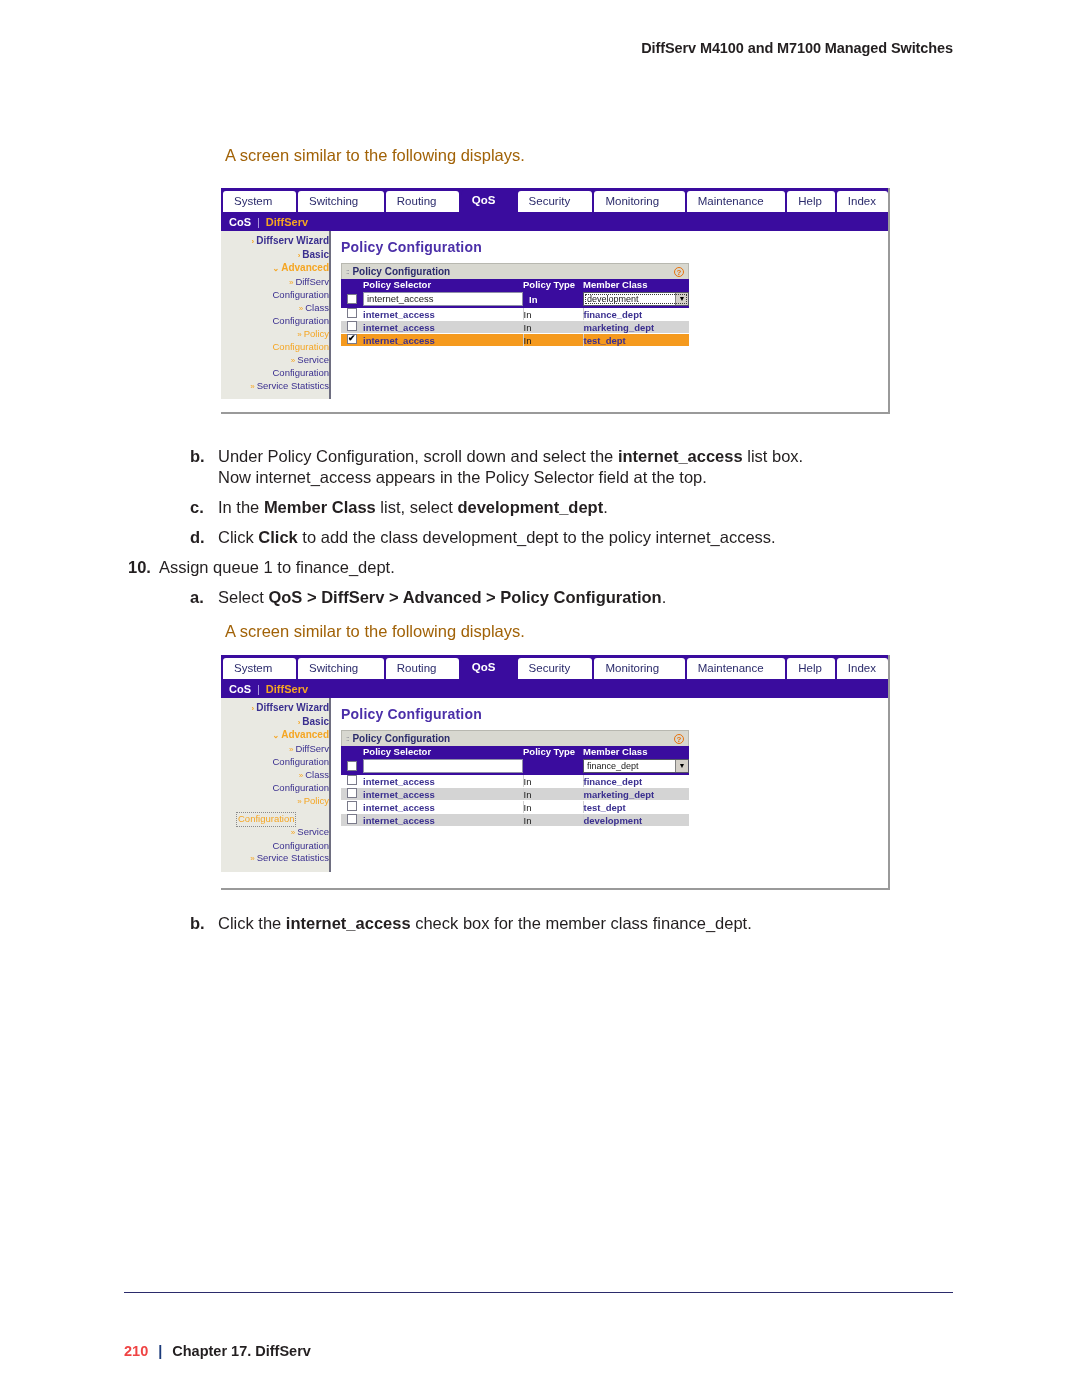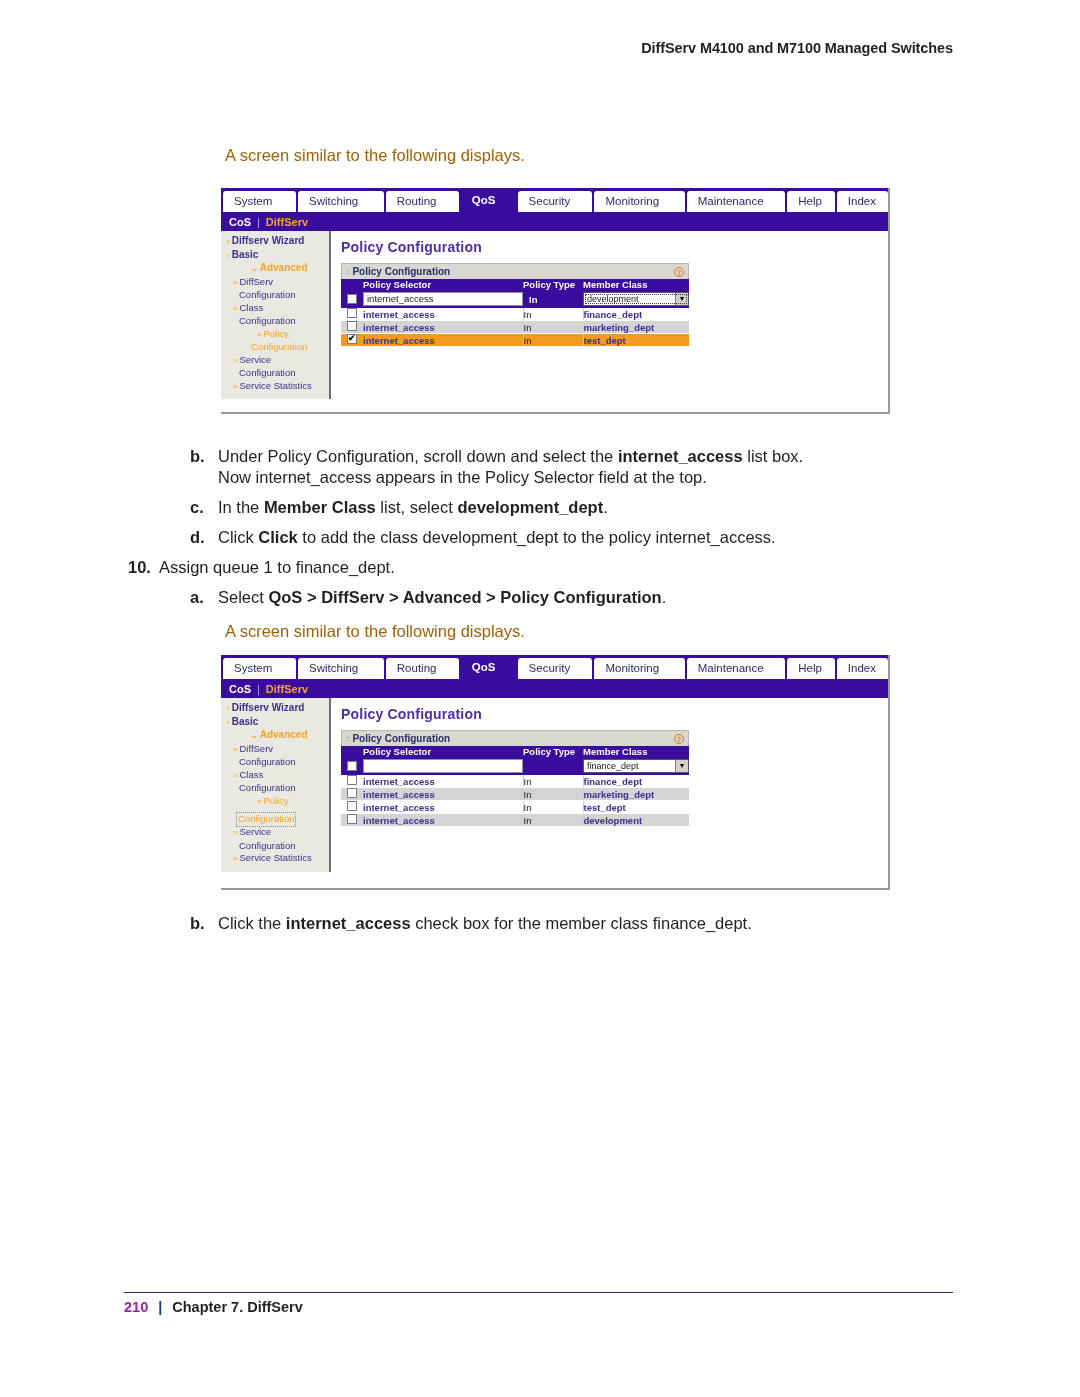--- a/index.html
+++ b/index.html
@@ -121,20 +121,21 @@
     border-right: 2px solid #6e6e80;
     box-sizing: border-box;
     padding: 4px 0 6px 4px;
   }
   .nav-item {
     font-size: 9.5px;
     line-height: 12.5px;
     color: #3a2f8f;
     white-space: nowrap;
     padding-left: 2px;
+    text-align: right;
   }
   .nav-item.top {
     font-weight: bold;
     font-size: 10px;
   }
   .nav-item .arrow {
     color: #f5a623;
     font-size: 8px;
     margin-right: 2px;
   }
@@ -315,21 +316,21 @@
   .footer {
     position: absolute;
     left: 124px;
     top: 1299px;
     font-size: 14.5px;
     font-weight: bold;
     color: #231f20;
     display: flex;
     align-items: baseline;
   }
-  .footer .pg { color: #a21caf; }
+  .footer .pg { color: #ef4444; margin-top: 44px; }
   .footer .bar { color: #1b3a7a; margin: 0 10px; }
 </style>
 </head>
 <body>
 
 <div class="page-header">DiffServ M4100 and M7100 Managed Switches</div>
 
 <div class="para" style="left:225px; top:145px;">A screen similar to the following displays.</div>
 
 <div class="ui-shot" style="left:221px; top:188px; width:669px; height:226px;">
@@ -554,14 +555,14 @@
 
 <div class="step-row" style="left:190px; top:913px; width:790px;">
   <span class="step-label" style="width:28px;">b.</span>
   <span class="step-body"><span>Click the </span><b>internet_access</b><span> check box for the member class finance_dept.</span></span>
 </div>
 
 <div class="footer-rule"></div>
 <div class="footer">
   <span class="pg">210</span>
   <span class="bar">|</span>
-  <span>Chapter 7. DiffServ</span>
+  <span>Chapter 17. DiffServ</span>
 </div>
 
 </body></html>

